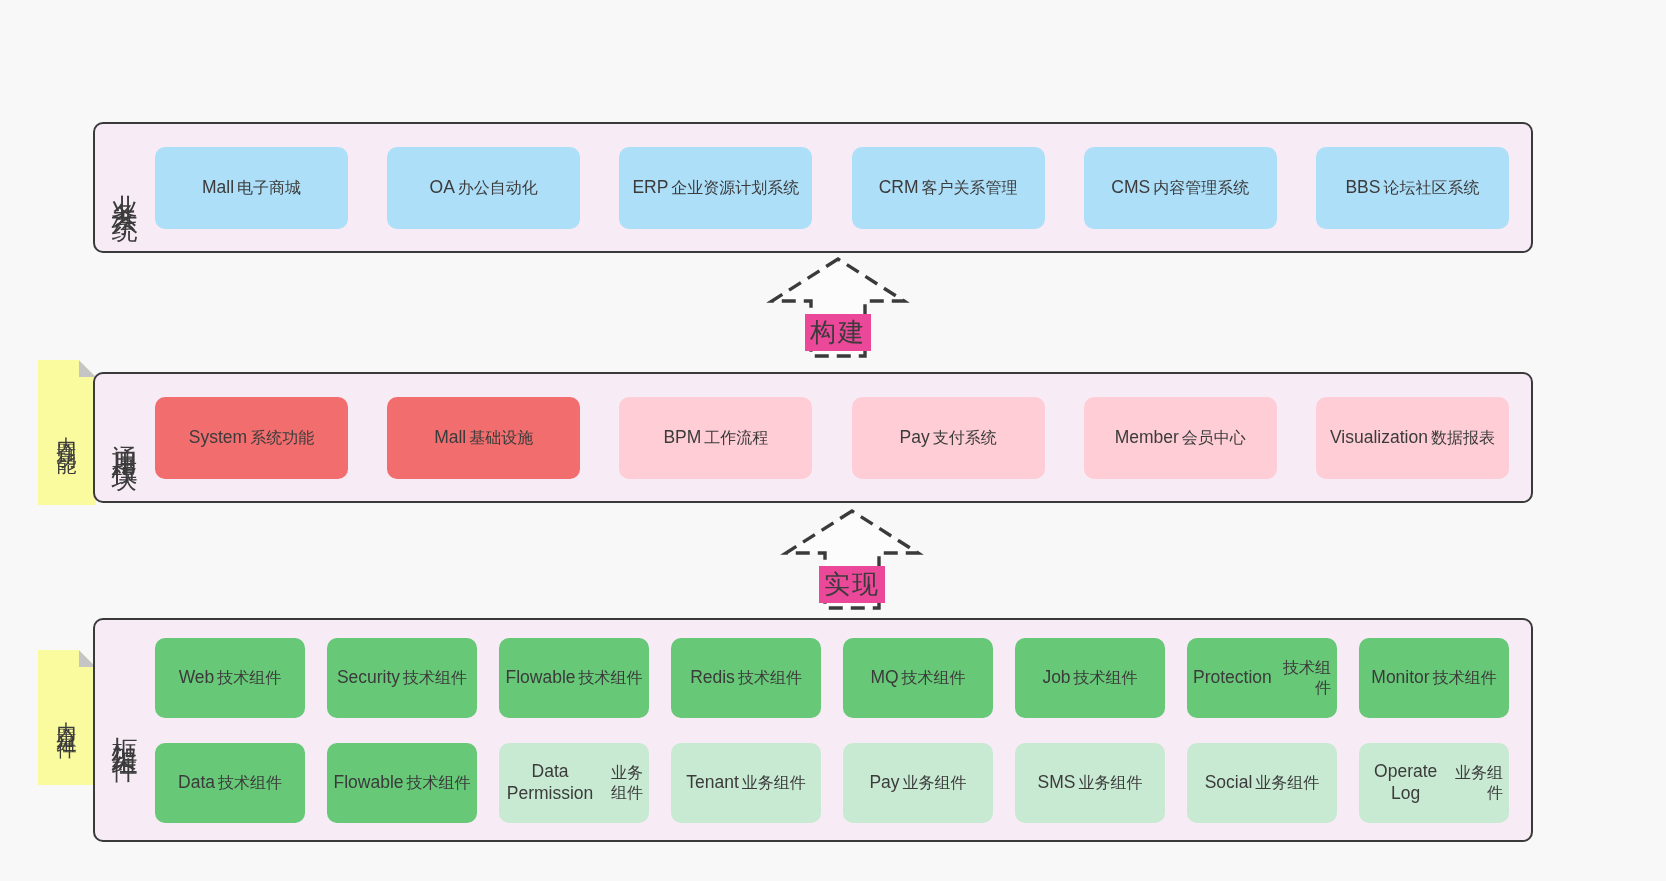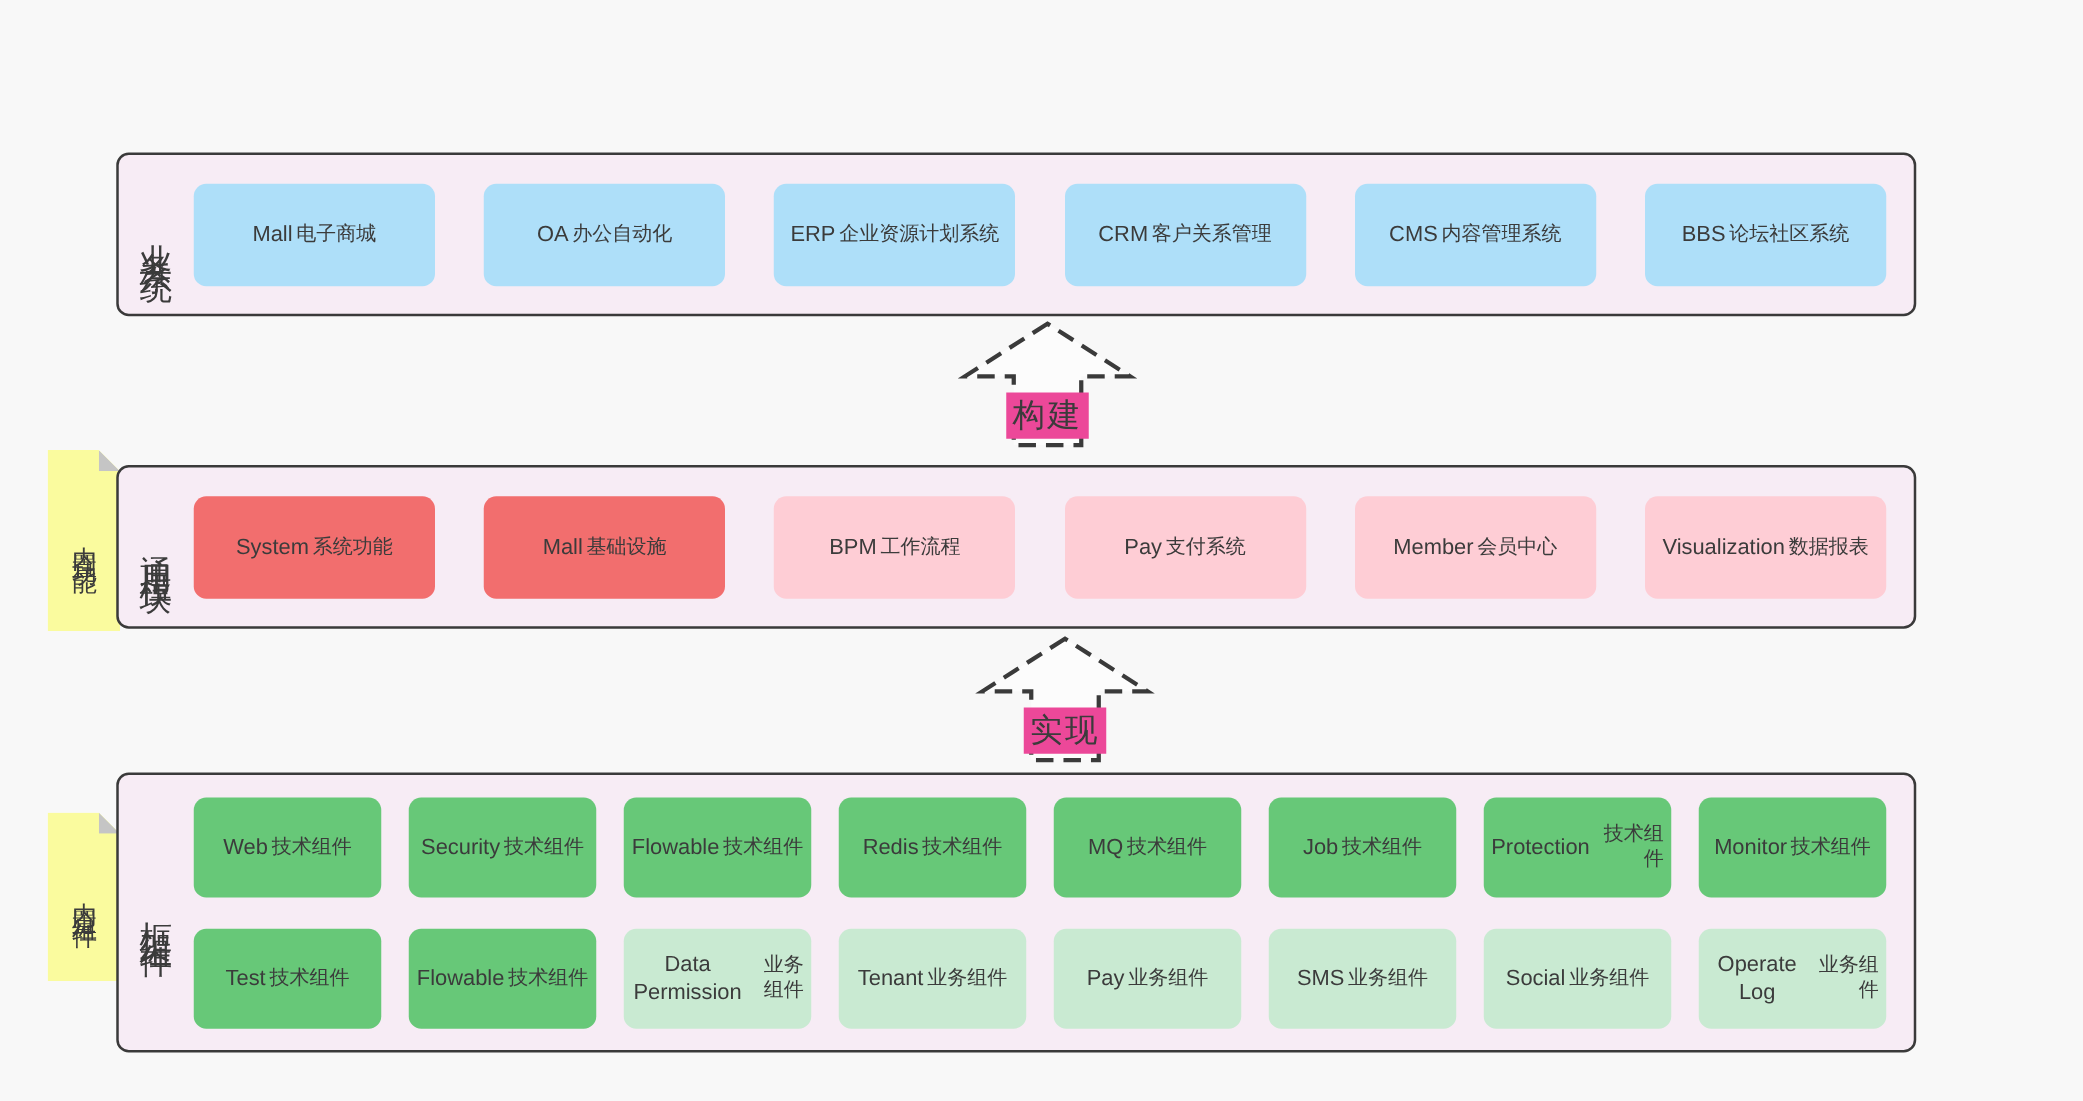--- a/index.html
+++ b/index.html
@@ -259,21 +259,21 @@
             <div class="t">Protection</div>
             <div class="s">技术组件</div>
           </div>
           <div class="box w-sm v-green">
             <div class="t">Monitor</div>
             <div class="s">技术组件</div>
           </div>
         </div>
         <div class="boxes">
           <div class="box w-sm v-green">
-            <div class="t">Test</div>
+            <div class="t">Data</div>
             <div class="s">技术组件</div>
           </div>
           <div class="box w-sm v-green">
             <div class="t">Flowable</div>
             <div class="s">技术组件</div>
           </div>
           <div class="box w-sm v-lightgreen">
             <div class="t">Data Permission</div>
             <div class="s">业务组件</div>
           </div>

